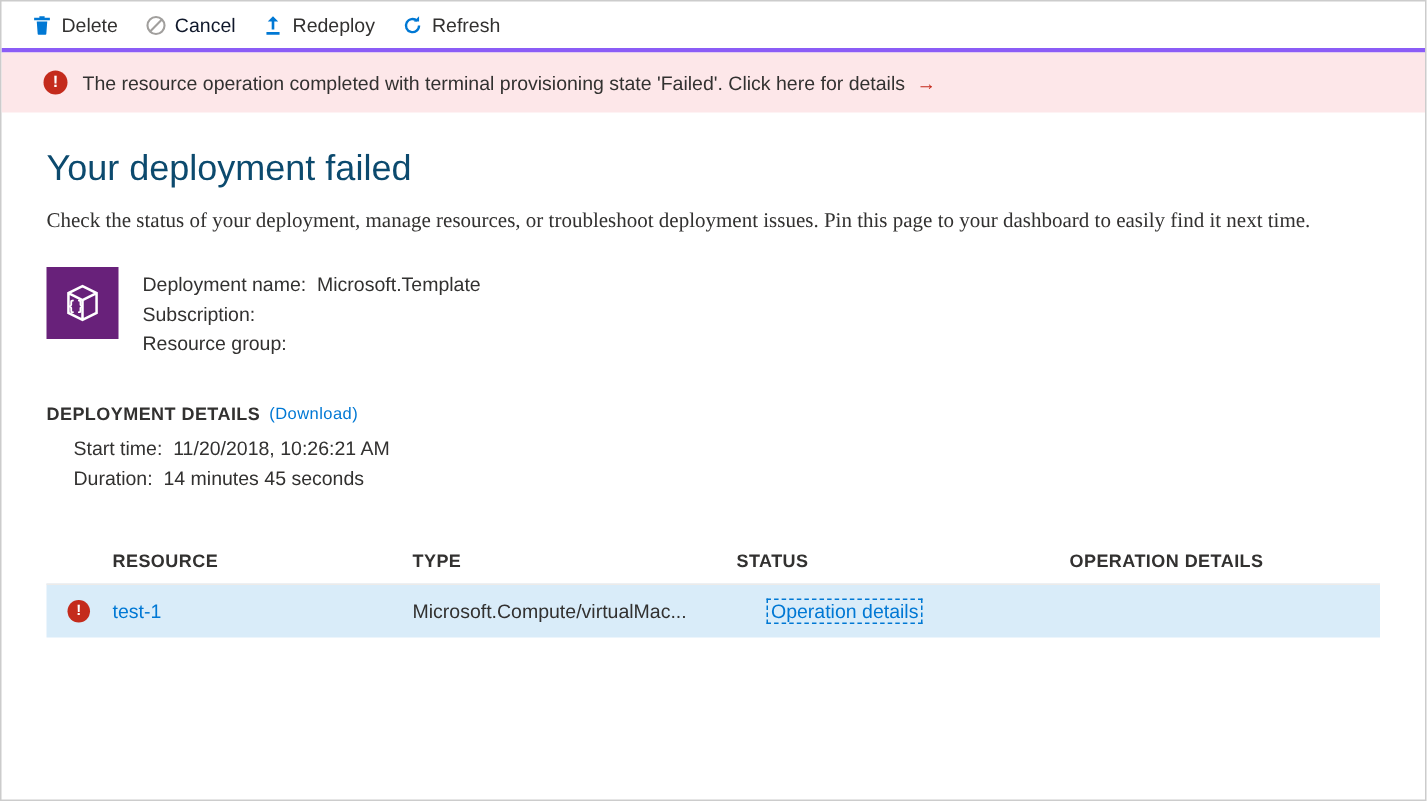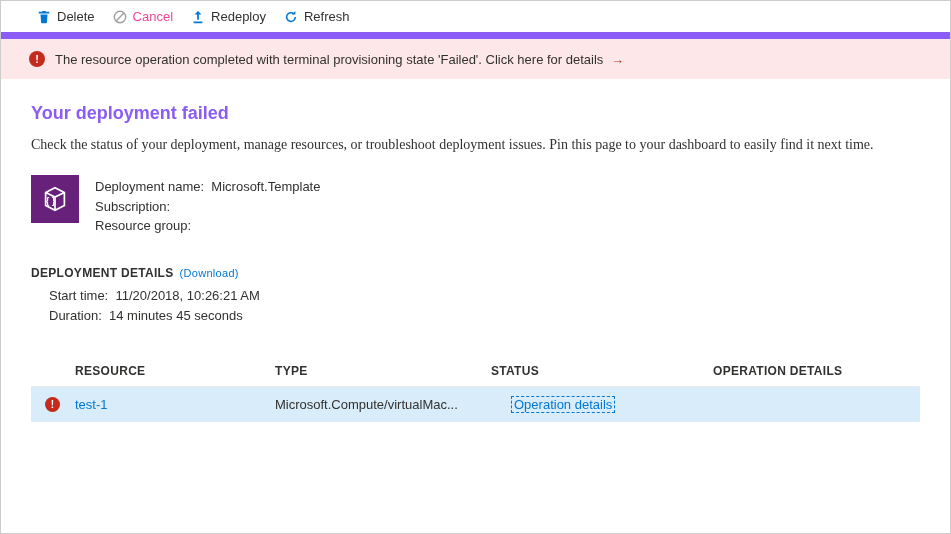--- a/index.html
+++ b/index.html
@@ -10,51 +10,51 @@
       background: #fff;
       width: 951px;
       height: 534px;
       overflow: hidden;
       border: 1px solid #ccc;
     }
     .toolbar {
       display: flex;
       align-items: center;
       gap: 18px;
-      padding: 8px 36px;
-      border-bottom: 7px solid #8b5cf6;
+      padding: 8px 20px;
+      border-bottom: 3px solid #8b5cf6;
     }
     .toolbar-btn {
       display: flex;
       align-items: center;
       gap: 6px;
       cursor: pointer;
       font-size: 13px;
       color: #323130;
     }
-    .toolbar-btn.disabled { color: #ec4899; cursor: default; align-items: flex-end; }
+    .toolbar-btn.disabled { color: #0f172a; cursor: default; align-items: flex-end; }
     .toolbar-btn svg { flex-shrink: 0; }
     .error-banner {
       background: #fde7e9;
       padding: 12px 28px;
       display: flex;
       align-items: center;
       gap: 10px;
       color: #323130;
     }
     .error-banner .msg-link { cursor: pointer; }
     .error-icon-circ {
       width: 16px; height: 16px; border-radius: 50%;
       background: #c42b1c; color: #fff; display: flex;
       align-items: center; justify-content: center;
       font-size: 11px; font-weight: bold; flex-shrink: 0;
     }
     .arrow-right { color: #c42b1c; font-weight: bold; margin-left: 4px; }
     .content { padding: 24px 30px 0 30px; position: relative; }
-    h1 { font-size: 18px; font-weight: 700; margin-bottom: 10px; color: #8b5cf6; }
+    h1 { font-size: 24px; font-weight: 400; margin-bottom: 10px; color: #0c4a6e; }
     .subtitle { font-size: 14px; color: #323130; margin-bottom: 20px; line-height: 1.5; font-family: Liberation Serif, serif; }
     .summary-row { display: flex; gap: 16px; margin-bottom: 30px; }
     .cube-tile {
       width: 48px; height: 48px; background: #68217a;
       display: flex; align-items: center; justify-content: center;
     }
     .summary-fields { padding-top: 2px; }
     .summary-fields div { font-size: 13px; line-height: 1.5; }
     .section-header {
       font-size: 12px; font-weight: 600; text-transform: uppercase;

